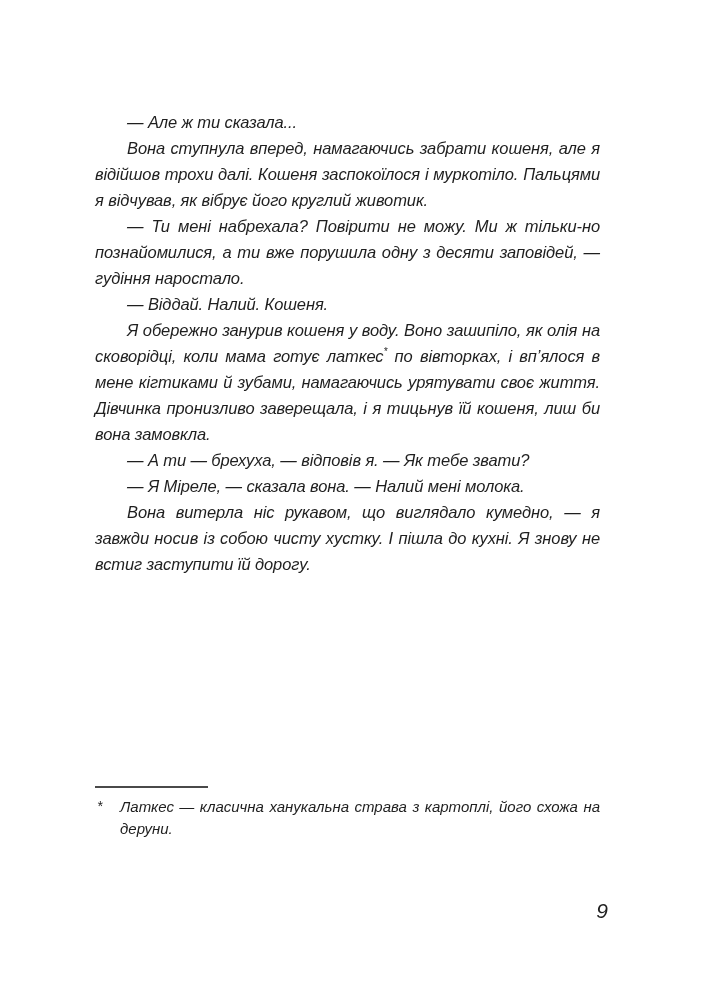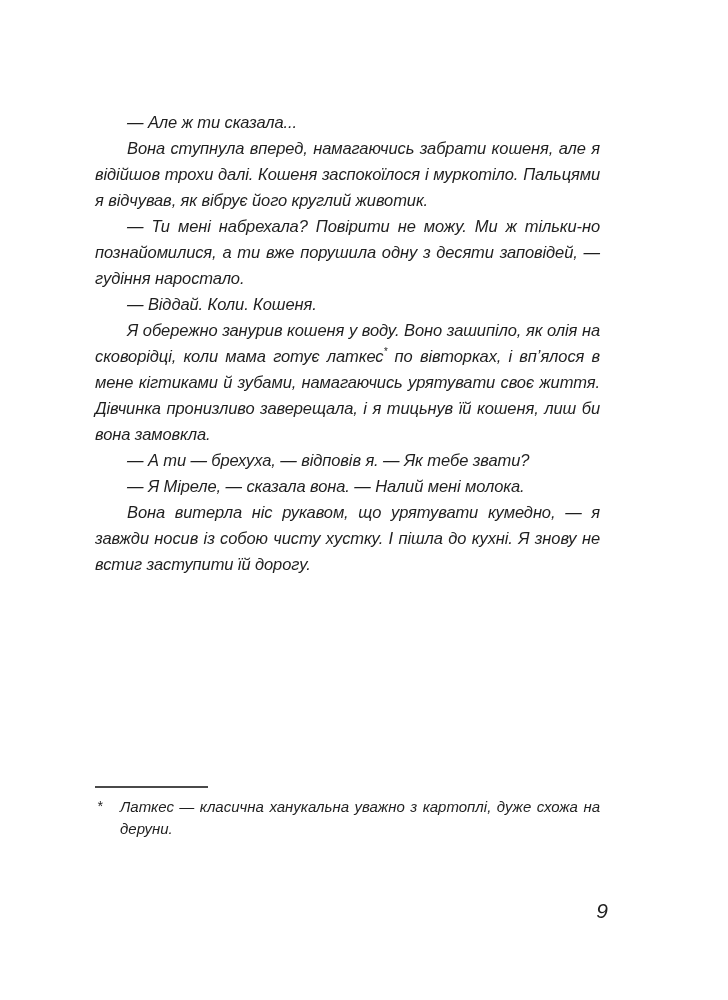--- a/index.html
+++ b/index.html
@@ -86,29 +86,29 @@
 </style>
 </head>
 <body>
 
 <div class="page">
 
   <main class="text-block">
     <p class="para">— Але ж ти сказала...</p>
     <p class="para">Вона ступнула вперед, намагаючись забрати кошеня, але я відійшов трохи далі. Кошеня заспокоїлося і муркотіло. Пальцями я відчував, як вібрує його круглий животик.</p>
     <p class="para">— Ти мені набрехала? Повірити не можу. Ми ж тільки-но познайомилися, а ти вже порушила одну з десяти заповідей, — гудіння наростало.</p>
-    <p class="para">— Віддай. Коли. Кошеня.</p>
+    <p class="para">— Віддай. Налий. Кошеня.</p>
     <p class="para"><span>Я обережно занурив кошеня у воду. Воно зашипіло, як олія на сковорідці, коли мама готує латкес</span><sup class="fn-ref">*</sup><span> по вівторках, і вп’ялося в мене кігтиками й зубами, намагаючись урятувати своє життя. Дівчинка пронизливо заверещала, і я тицьнув їй кошеня, лиш би вона замовкла.</span></p>
     <p class="para">— А ти — брехуха, — відповів я. — Як тебе звати?</p>
     <p class="para">— Я Міреле, — сказала вона. — Налий мені молока.</p>
-    <p class="para">Вона витерла ніс рукавом, що урятувати кумедно, — я завжди носив із собою чисту хустку. І пішла до кухні. Я знову не встиг заступити їй дорогу.</p>
+    <p class="para">Вона витерла ніс рукавом, що виглядало кумедно, — я завжди носив із собою чисту хустку. І пішла до кухні. Я знову не встиг заступити їй дорогу.</p>
   </main>
 
   <hr class="footnote-rule">
 
   <aside class="footnote">
     <span class="fn-marker">*</span>
-    <span class="fn-text">Латкес — класична ханукальна уважно з картоплі, дуже схожа на деруни.</span>
+    <span class="fn-text">Латкес — класична ханукальна страва з картоплі, його схожа на деруни.</span>
   </aside>
 
   <div class="page-number">9</div>
 
 </div>
 
 </body></html>

